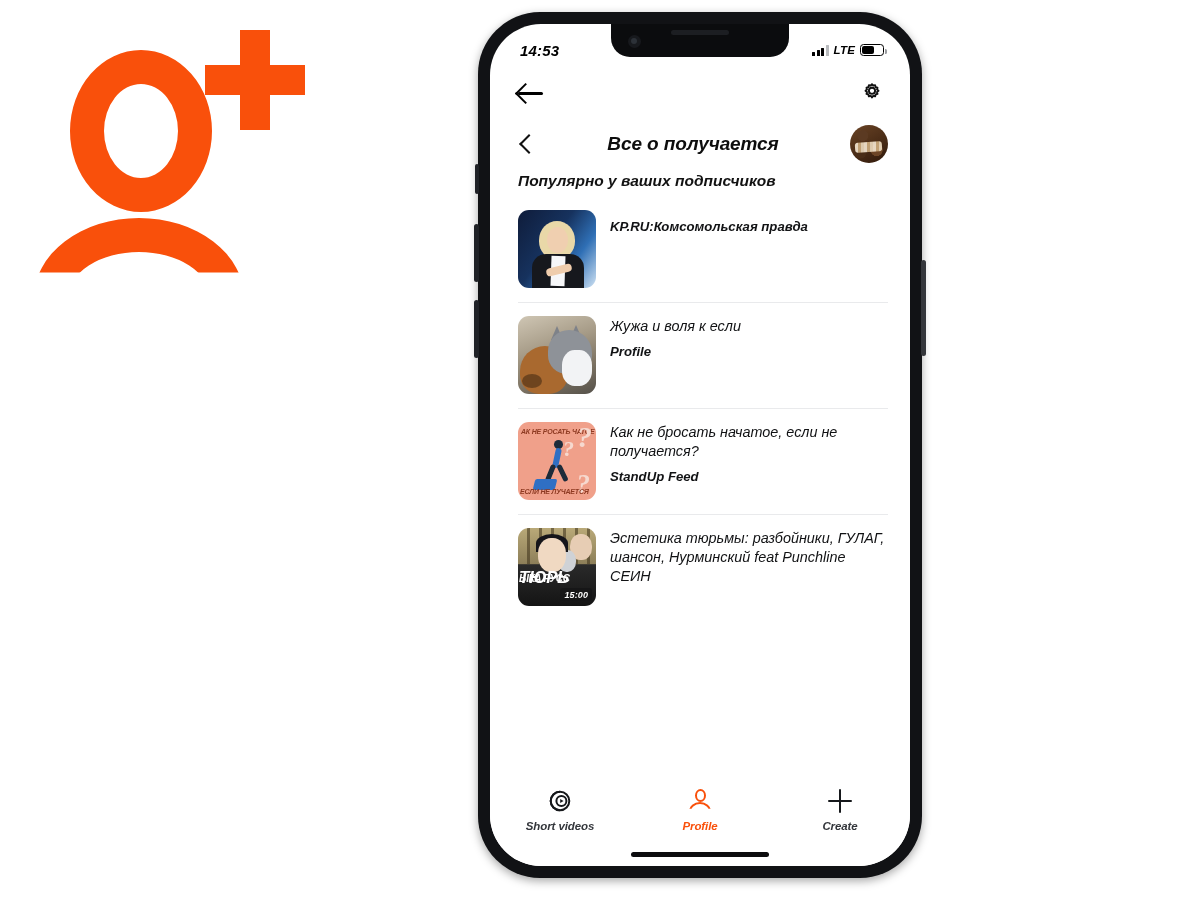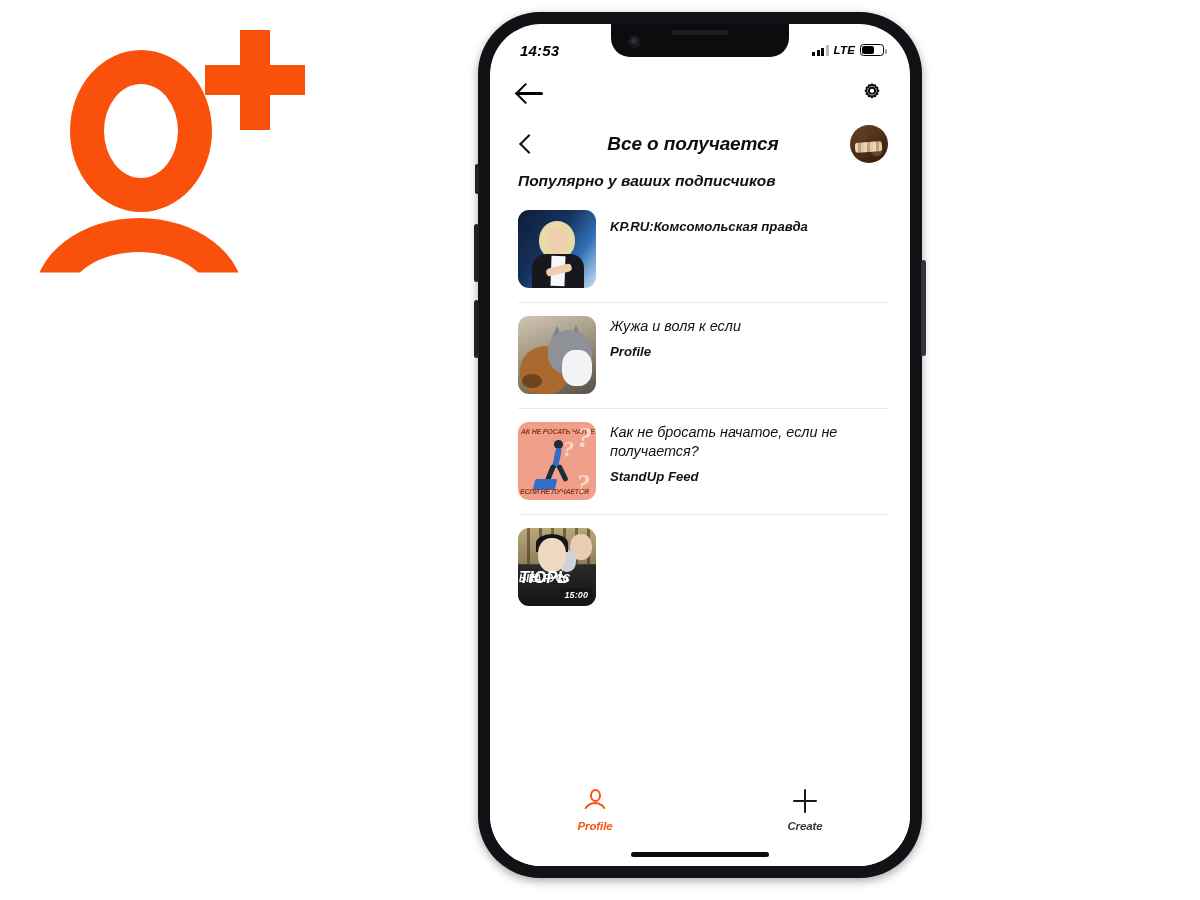--- a/index.html
+++ b/index.html
@@ -299,25 +299,42 @@
           <div class="thumb t4">
             <div class="bars"></div>
             <div class="p2"></div>
               <div class="p3"></div>
             <div class="p1h"></div>
               <div class="p1"></div>
             <div class="cap1">ЫКА РУСС</div>
             <div class="cap2">ТЮРЬ</div>
             <div class="dur">15:00</div>
           </div>
+          <div class="row-text">
+            <div class="row-title">Эстетика тюрьмы: разбойники, ГУЛАГ, шансон, Нурминский feat Punchline СЕИН</div>
+            <div class="row-src"></div>
+          </div>
         </div>
 
       </div>
 
       <div class="tabbar">
+        <div class="tab">
+          <div class="tab-ic">
+            <div class="ic-short">
+              <svg width="24" height="24" viewBox="0 0 24 24" aria-hidden="true">
+                <circle cx="12" cy="12" r="9.3" fill="none" stroke="#16181b" stroke-width="2"></circle>
+                <path d="M12 2.7a9.3 9.3 0 0 0 0 18.6" fill="none" stroke="#16181b" stroke-width="2"></path>
+                <circle cx="13.4" cy="12" r="5" fill="none" stroke="#16181b" stroke-width="2"></circle>
+                <path d="M12.2 9.9l3.3 2.1-3.3 2.1z" fill="#16181b"></path>
+              </svg>
+            </div>
+          </div>
+          <div class="tab-lb">Short videos</div>
+        </div>
         <div class="tab active">
           <div class="tab-ic">
               <div class="ic-prof">
                 <div class="h"></div>
                 <div class="s"></div>
               </div>
             </div>
           <div class="tab-lb">Profile</div>
         </div>
         <div class="tab">

